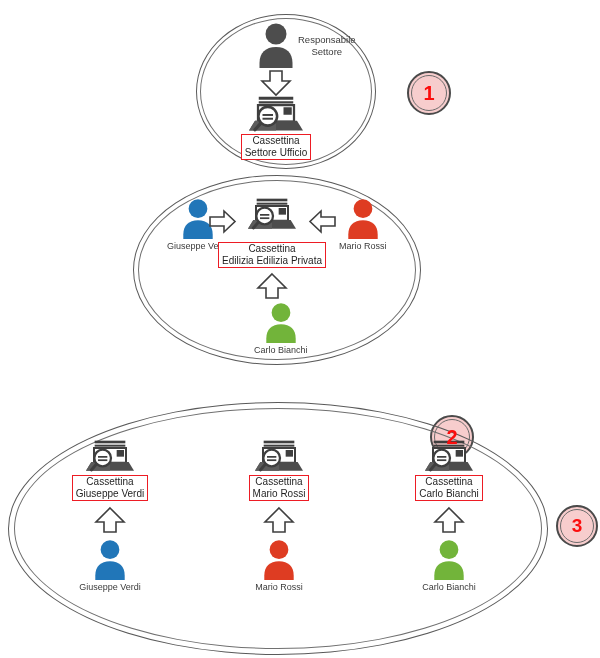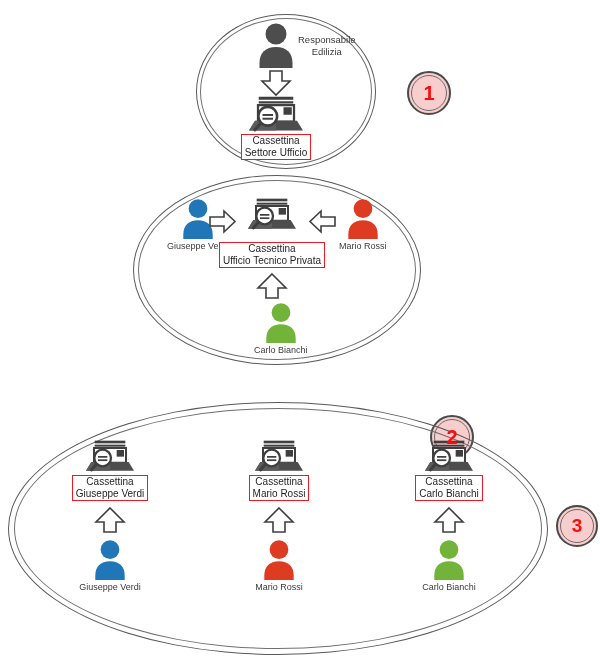--- a/index.html
+++ b/index.html
@@ -34,21 +34,21 @@
     <div class="ellipse inner" style="left:192px;top:6px;width:172px;height:147px;"></div>
 
     <div class="node" style="left:248px;top:10px;">
       <svg width="40" height="46" viewBox="0 0 40 46">
         <circle cx="20" cy="12" r="10.5" fill="#4d4d4d"></circle>
         <path d="M20 25 C9.5 25 3.5 31 3.5 41 L3.5 46 L36.5 46 L36.5 41 C36.5 31 30.5 25 20 25 Z" fill="#4d4d4d"></path>
       </svg>
     </div>
     <div class="sidecaption" style="left:290px;top:22px;">
       <div>Responsabile</div>
-      <div>Edilizia</div>
+      <div>Settore</div>
     </div>
 
     <div class="node" style="left:252px;top:58px;">
       <svg width="32" height="26" viewBox="0 0 32 26">
         <path d="M10 1 L22 1 L22 11 L30 11 L16 25 L2 11 L10 11 Z" fill="#ffffff" stroke="#3f3f3f" stroke-width="1.6" stroke-linejoin="miter"></path>
       </svg>
     </div>
 
     <div class="node" style="left:232px;top:84px;">
       <svg width="72" height="36" viewBox="0 0 96 48">
@@ -103,21 +103,21 @@
         <path d="M20 33 L48 33 L48 46 L12 46 Z" fill="#5c5c5c"></path>
         <circle cx="37" cy="27" r="12.5" fill="#ffffff" stroke="#3f3f3f" stroke-width="3.4"></circle>
         <rect x="30" y="24" width="14" height="2.6" fill="#3f3f3f"></rect>
         <rect x="30" y="29" width="14" height="2.6" fill="#3f3f3f"></rect>
         <path d="M27.5 36.5 L20 45" stroke="#3f3f3f" stroke-width="4.4" stroke-linecap="round"></path>
       </svg>
     </div>
     <div class="node" style="left:218px;top:72px;width:108px;">
       <div class="boxlabel">
         <div>Cassettina</div>
-        <div>Ufficio Tecnico Privata</div>
+        <div>Edilizia Edilizia Privata</div>
       </div>
     </div>
 
     <div class="node" style="left:309px;top:40px;">
       <svg width="27" height="23" viewBox="0 0 27 23">
         <path d="M26 7 L12 7 L12 1 L1 11.5 L12 22 L12 16 L26 16 Z" fill="#ffffff" stroke="#3f3f3f" stroke-width="1.6" stroke-linejoin="miter"></path>
       </svg>
     </div>
 
     <div class="node" style="left:339px;top:28px;">

